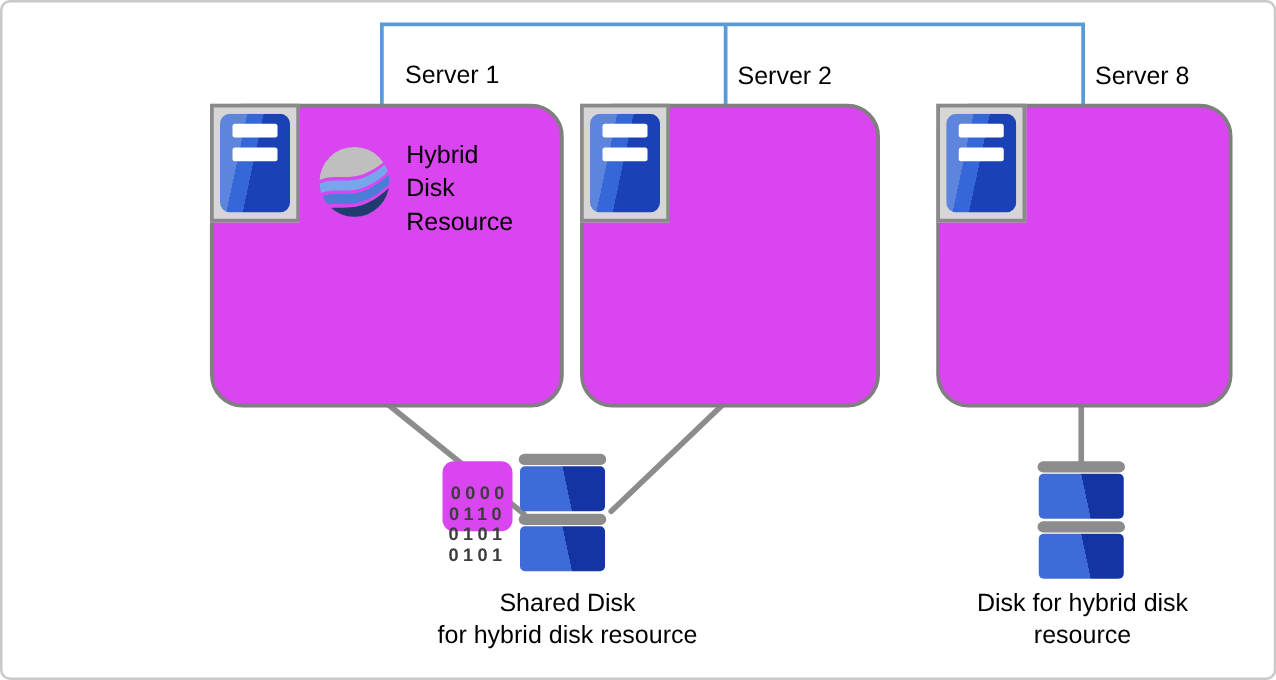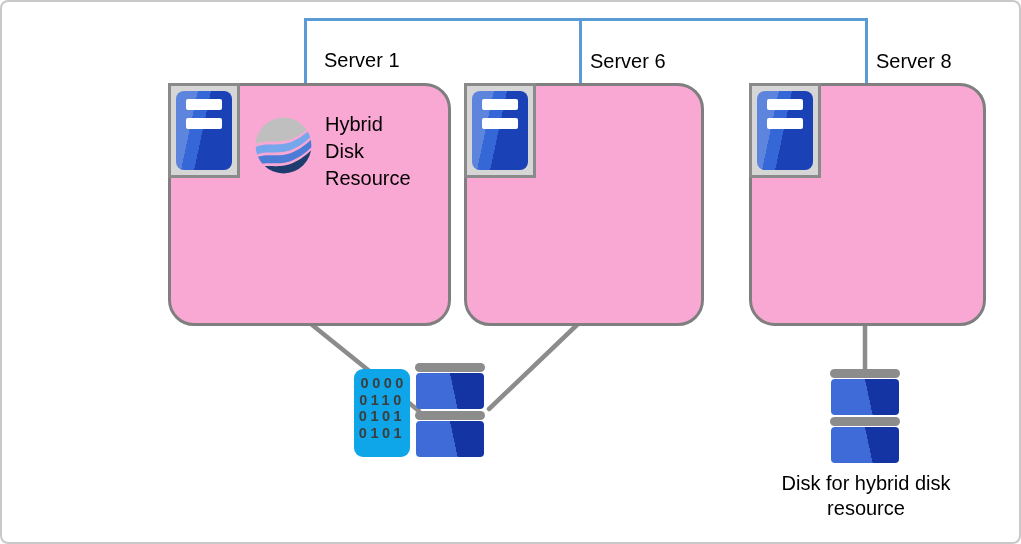--- a/index.html
+++ b/index.html
@@ -5,42 +5,42 @@
   html,body{margin:0;padding:0;background:#fff;}
   .canvas{
     position:relative;width:1021px;height:544px;box-sizing:border-box;
     background:#fff;border:2px solid #C9C9C9;border-radius:8px;overflow:hidden;
     font-family:"Liberation Sans",sans-serif;color:#000;
   }
   .pre{white-space:pre-line;}
   svg.wires{position:absolute;left:0;top:0;pointer-events:none;}
   .server-label{position:absolute;font-size:20px;line-height:20px;}
   .server-box{
-    position:absolute;background:#f9a8d4;border:3px solid #7F7F7F;border-radius:26px;
+    position:absolute;background:#d946ef;border:3px solid #7F7F7F;border-radius:26px;
   }
   .server-icon{
     position:absolute;left:-3px;top:-3px;width:72px;height:95px;box-sizing:border-box;
     background:#D6D6D6;border:3px solid #8A8A8A;z-index:3;
   }
   .server-icon .tower{
     position:relative;width:56px;height:79px;margin:5px auto 0;border-radius:8px;
     background:
       linear-gradient(102deg, rgba(255,255,255,0.20) 0 30%, rgba(255,255,255,0) 30%),
       linear-gradient(102deg, #3667D6 0 48%, #1A41B5 48% 100%);
   }
   .server-icon .bar{
     position:absolute;left:10px;width:36px;height:11px;background:#fff;border-radius:2px;
   }
   .server-icon .bar.b1{top:8px;}
   .server-icon .bar.b2{top:27px;}
   .hybrid-icon{position:absolute;left:84px;top:31px;width:57px;height:57px;}
   .hybrid-text{position:absolute;left:154px;top:25px;font-size:20px;line-height:27px;}
   .binary-card{
-    position:absolute;left:352px;top:367px;width:56px;height:88px;z-index:5;
-    background:#0ea5e9;border-radius:9px;box-sizing:border-box;padding-top:6px;
+    position:absolute;left:352px;top:367px;width:56px;height:56px;z-index:5;
+    background:#d946ef;border-radius:9px;box-sizing:border-box;padding-top:18px;
     text-align:center;font-weight:bold;font-size:14.5px;line-height:16.5px;
     letter-spacing:3.5px;text-indent:3.5px;color:#3D3D3D;
   }
   .latest-label{
     position:absolute;left:234px;top:373px;width:100px;text-align:right;
     font-size:20px;line-height:21px;
   }
   .disk{position:absolute;width:70px;z-index:4;}
   .disk-cap{width:70px;height:9px;margin:0 auto;background:#8C8C8C;border-radius:5px;}
   .disk-body{
@@ -59,21 +59,21 @@
 <div class="canvas">
 
   <svg class="wires" width="1021" height="544" viewBox="0 0 1021 544">
     <path d="M303.5,82 V17.5 H864.5 V82 M578.5,17.5 V82" fill="none" stroke="#5B9BD5" stroke-width="3"></path>
     <line x1="304" y1="318" x2="417" y2="409" stroke="#8C8C8C" stroke-width="4.5" stroke-linecap="round"></line>
     <line x1="578" y1="320" x2="487" y2="407" stroke="#8C8C8C" stroke-width="4.5" stroke-linecap="round"></line>
     <line x1="863" y1="318" x2="863" y2="369" stroke="#8C8C8C" stroke-width="4.5" stroke-linecap="round"></line>
   </svg>
 
   <span class="server-label" style="left:322px;top:48px">Server 1</span>
-  <span class="server-label" style="left:588px;top:49px">Server 6</span>
+  <span class="server-label" style="left:588px;top:49px">Server 2</span>
   <span class="server-label" style="left:874px;top:49px">Server 8</span>
 
   <div class="server-box" style="left:166px;top:81px;width:277px;height:237px">
     <div class="server-icon">
       <div class="tower">
         <div class="bar b1"></div>
         <div class="bar b2"></div>
       </div>
     </div>
     <svg class="hybrid-icon" viewBox="0 0 100 100">
@@ -125,16 +125,18 @@
     <div class="disk-body"></div>
   </div>
 
   <div class="disk single">
     <div class="disk-cap"></div>
     <div class="disk-body"></div>
     <div class="disk-cap"></div>
     <div class="disk-body"></div>
   </div>
 
+  <div class="disk-label shared pre">Shared Disk
+for hybrid disk resource</div>
   <div class="disk-label single pre">Disk for hybrid disk
 resource</div>
 
 </div>
 
 </body></html>

